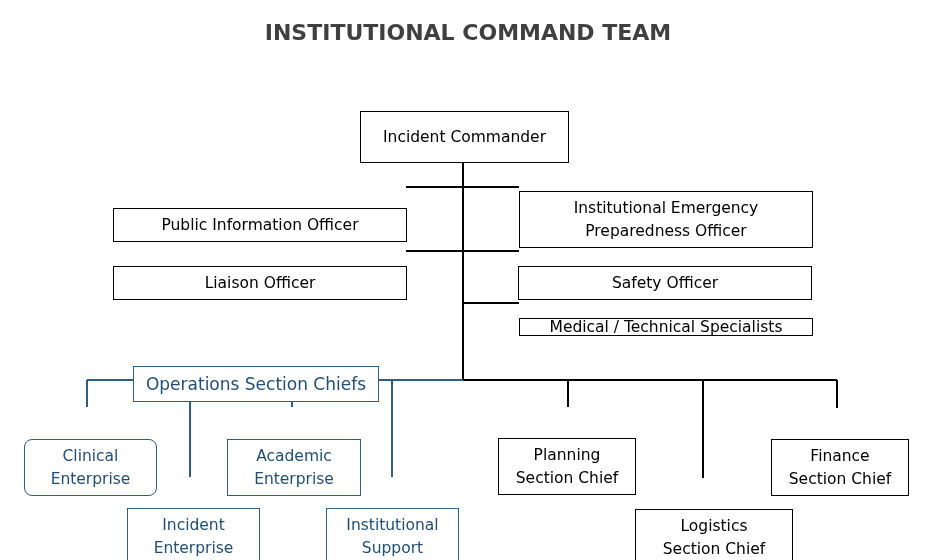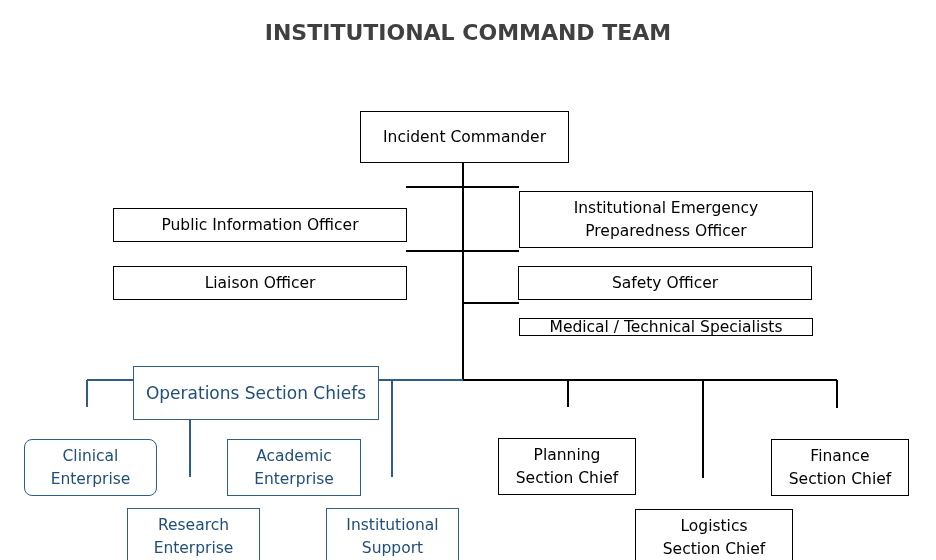--- a/index.html
+++ b/index.html
@@ -57,36 +57,36 @@
 </div>
 
 <div class="box" style="left:518px;top:234px;width:294px;height:34px;">
   <span class="lbl">Safety Officer</span>
 </div>
 
 <div class="box" style="left:519px;top:286px;width:294px;height:18px;">
   <span class="lbl">Medical / Technical Specialists</span>
 </div>
 
-<div class="box blue" style="left:133px;top:334px;width:246px;height:54px;font-size:17px;">
+<div class="box blue" style="left:133px;top:334px;width:246px;height:36px;font-size:17px;">
   <span class="lbl">Operations Section Chiefs</span>
 </div>
 
 <div class="box blue" style="left:24px;top:407px;width:133px;height:57px;border-radius:8px;">
   <span class="lbl">Clinical
 Enterprise</span>
 </div>
 
 <div class="box blue" style="left:227px;top:407px;width:134px;height:57px;">
   <span class="lbl">Academic
 Enterprise</span>
 </div>
 
 <div class="box blue" style="left:127px;top:476px;width:133px;height:57px;">
-  <span class="lbl">Research
+  <span class="lbl">Incident
 Enterprise</span>
 </div>
 
 <div class="box blue" style="left:326px;top:476px;width:133px;height:57px;">
   <span class="lbl">Institutional
 Support</span>
 </div>
 
 <div class="box" style="left:498px;top:406px;width:138px;height:57px;">
   <span class="lbl">Planning

